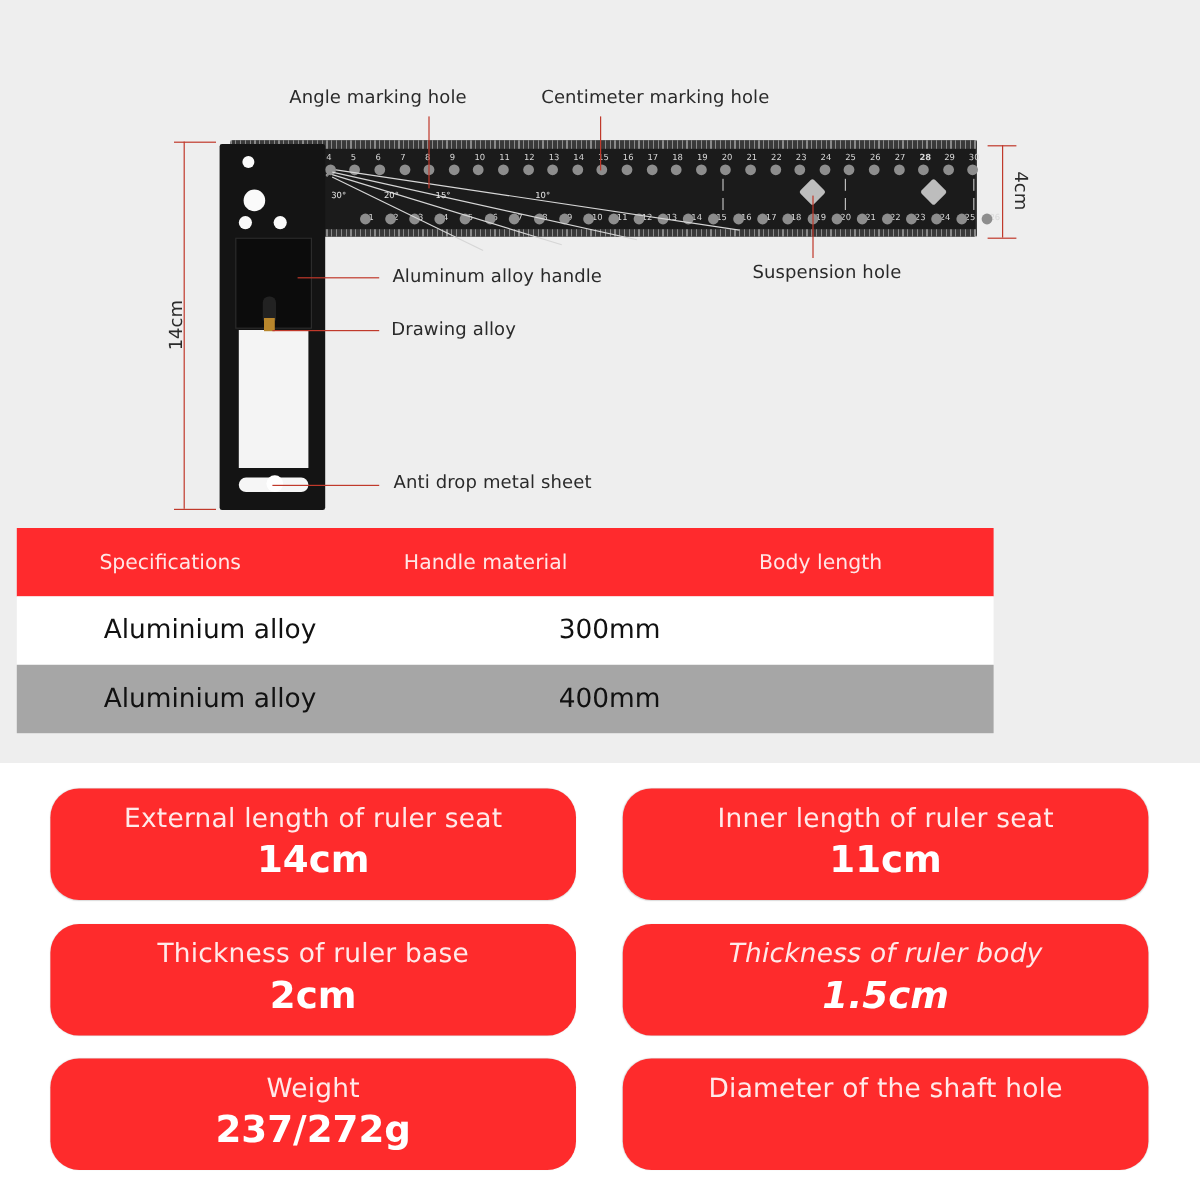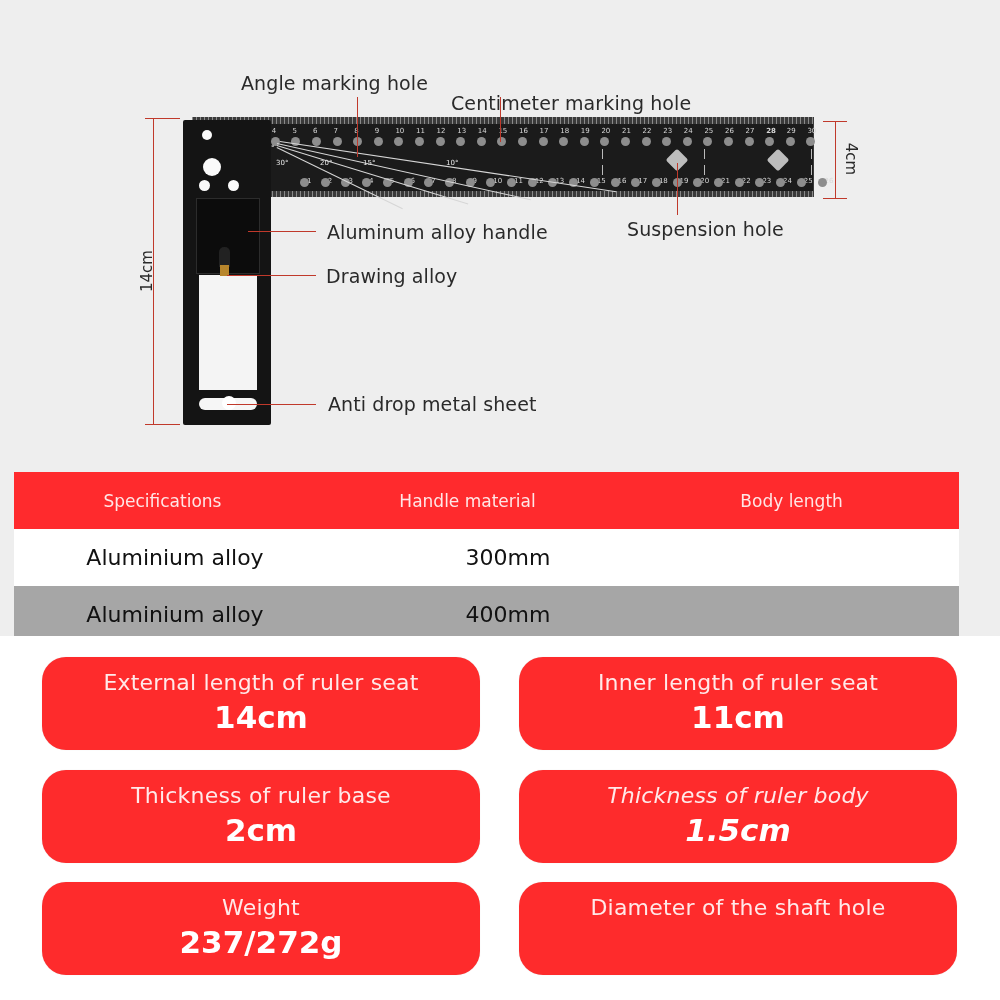--- a/index.html
+++ b/index.html
@@ -1,21 +1,21 @@
 <!DOCTYPE html>
 <html><head>
 <meta charset="utf-8">
 <style>
   * { box-sizing: border-box; margin: 0; padding: 0; }
   html, body { width: 1000px; height: 1000px; overflow: hidden; background: #ffffff; }
   body { font-family: "DejaVu Sans", "Liberation Sans", sans-serif; color: #222; position: relative; }
 
   .top-section { position: absolute; left: 0; top: 0; width: 1000px; height: 636px; background: #eeeeee; }
 
-  .callout { position: absolute; font-size: 19px; color: #2a2a2a; white-space: nowrap; letter-spacing: 0.1px; text-align: center; }
+  .callout { position: absolute; font-size: 15px; color: #2a2a2a; white-space: nowrap; letter-spacing: 0.1px; text-align: center; }
   .leader { position: absolute; background: #c0392b; }
   .dim-line { position: absolute; background: #c0392b; }
   .dim-label { position: absolute; font-size: 15px; color: #2a2a2a; }
 
   
   .ruler-blade { position: absolute; left: 192px; top: 117px; width: 622px; height: 80px; background: #1b1b1b; border-radius: 2px;
     box-shadow: inset 0 0 0 1px #3a3a3a; }
   .ruler-blade .edge-top { position: absolute; left: 0; top: 0; right: 0; height: 7px; background: repeating-linear-gradient(90deg, #8a8a8a 0 1px, #3a3a3a 1px 4px); }
   .ruler-blade .edge-bot { position: absolute; left: 0; bottom: 0; right: 0; height: 6px; background: repeating-linear-gradient(90deg, #8a8a8a 0 1px, #3a3a3a 1px 4px); }
   .hole { position: absolute; width: 9px; height: 9px; border-radius: 50%; background: #8d8d8d; }
@@ -28,21 +28,21 @@
   .handle .upper-panel { position: absolute; left: 13px; top: 78px; width: 64px; height: 76px; background: #0c0c0c; border: 1px solid #2c2c2c; }
   .handle .slot { position: absolute; left: 16px; top: 278px; width: 58px; height: 12px; background: #f6f6f6; border-radius: 6px; }
   .handle .slot-knob { position: absolute; left: 39px; top: 276px; width: 14px; height: 14px; border-radius: 50%; background: #ffffff; }
   .handle .circle { position: absolute; border-radius: 50%; background: #fafafa; }
   .needle-body { position: absolute; left: 219px; top: 247px; width: 11px; height: 20px; background: #222; border-radius: 5px 5px 0 0; }
   .needle-tip { position: absolute; left: 220px; top: 265px; width: 9px; height: 11px; background: #b8862c; }
   .angle-line { position: absolute; height: 1px; background: #d6d6d6; transform-origin: 0 0; }
   .angle-text { position: absolute; font-size: 7px; color: #e8e8e8; }
 
   
-  .spec-table { position: absolute; left: 14px; top: 440px; width: 945px; margin-top: 32px; }
+  .spec-table { position: absolute; left: 14px; top: 440px; width: 814px; }
   .spec-row { display: flex; align-items: center; height: 57px; }
   .spec-row.header { height: 57px; background: #ff2a2d; color: #ffe6e6; font-size: 17px; }
   .spec-row.row-0 { background: #ffffff; font-size: 22px; color: #111; }
   .spec-row.row-1 { background: #a6a6a6; font-size: 22px; color: #111; }
   .spec-cell { text-align: center; }
   .c0 { width: 305px; }
   .c1 { width: 322px; }
   .c2 { width: 344px; }
 
   
@@ -51,21 +51,21 @@
     box-shadow: 0 0 1px rgba(0,0,0,0.15); }
   .card .card-label { display: block; margin-top: 13px; font-size: 22px; letter-spacing: 0.2px; }
   .card .card-value { display: block; margin-top: 4px; font-size: 31px; font-weight: bold; color: #ffffff; }
 </style>
 </head>
 <body>
 
 <div class="top-section">
 
   <div class="callout" style="left:241px; top:72px;">Angle marking hole</div>
-  <div class="callout" style="left:451px; top:72px;margin-top:20px;">Centimeter marking hole</div>
+  <div class="callout" style="left:451px; top:72px;">Centimeter marking hole</div>
   <div class="callout" style="left:327px; top:221px;">Aluminum alloy handle</div>
   <div class="callout" style="left:627px; top:218px;">Suspension hole</div>
   <div class="callout" style="left:326px; top:265px;">Drawing alloy</div>
   <div class="callout" style="left:328px; top:393px;">Anti drop metal sheet</div>
 
   <div class="dim-line" style="left:153px; top:118px; width:1px; height:306px;"></div>
   <div class="dim-line" style="left:145px; top:118px; width:35px; height:1px;"></div>
   <div class="dim-line" style="left:145px; top:424px; width:35px; height:1px;"></div>
   <div class="dim-label" style="left:126px; top:262px; transform:rotate(-90deg); transform-origin:center;">14cm</div>
 

